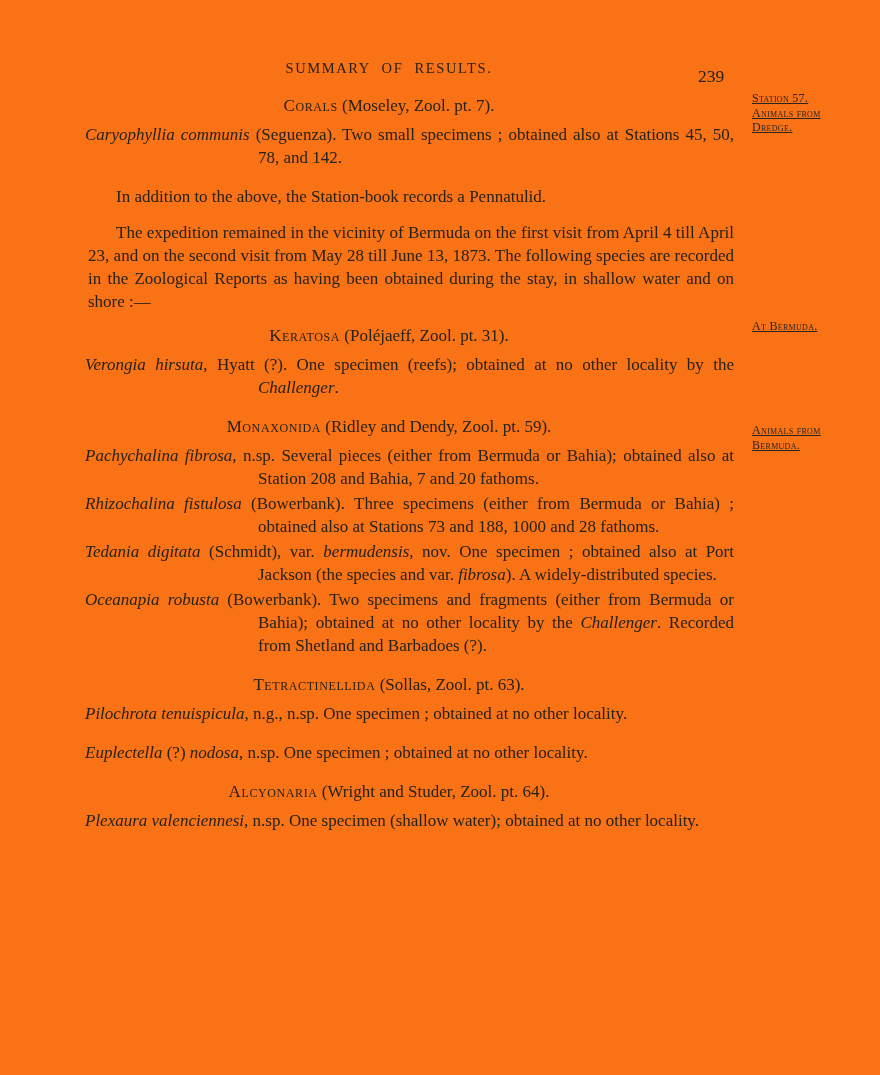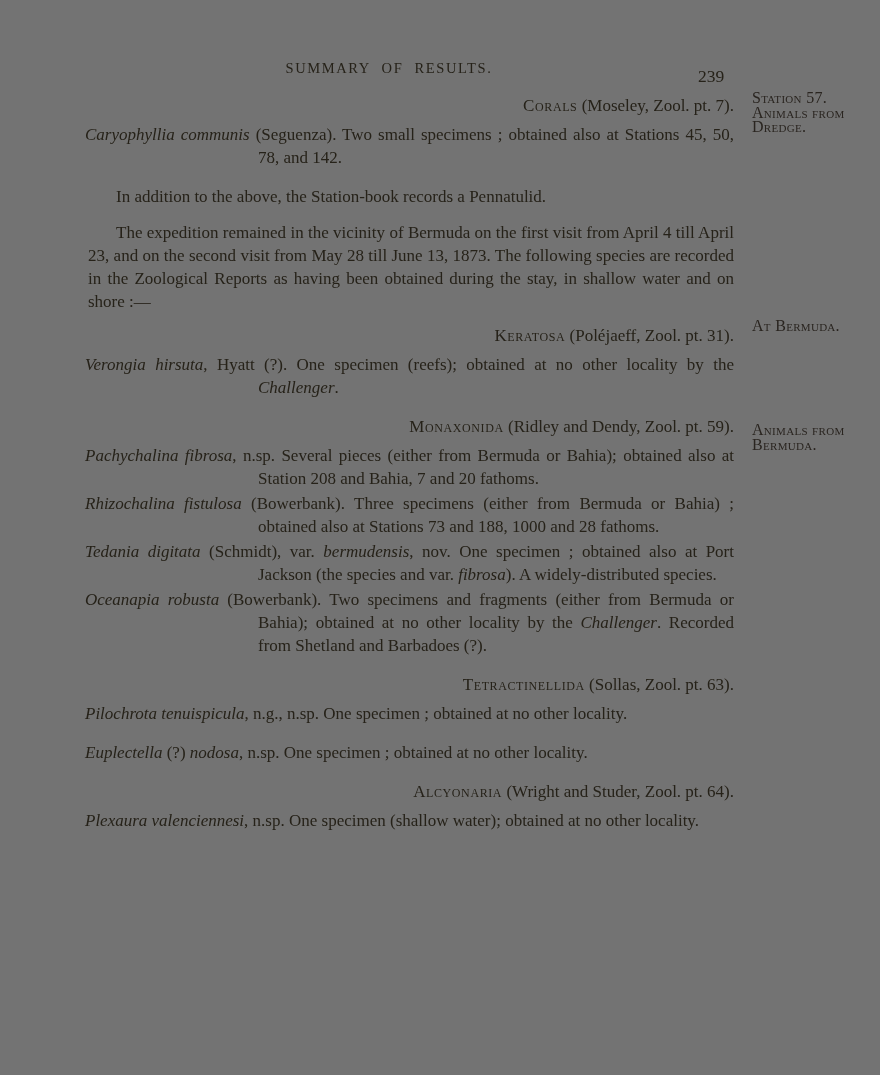--- a/index.html
+++ b/index.html
@@ -5,21 +5,21 @@
   * { margin: 0; padding: 0; box-sizing: border-box; }
   html, body { width: 880px; height: 1075px; }
   body {
     font-family: "Liberation Serif", "DejaVu Serif", serif;
     background: #e9e8e4;
   }
   .page {
     position: relative;
     width: 880px;
     height: 1075px;
-    background: #737373;
+    background: #f97316;
     color: #262219;
     overflow: hidden;
   }
   
   .header-title {
     position: absolute;
     top: 60px;
     left: 44px;
     width: 690px;
     text-align: center;
@@ -41,21 +41,21 @@
     position: absolute;
     top: 94px;
     left: 44px;
     width: 690px;
     font-size: 17px;
     line-height: 23px;
   }
   .sec { margin-bottom: 16px; }
   .heading {
     margin-bottom: 6px;
-    text-align: right;
+    text-align: center;
   }
   .entry {
     margin-bottom: 2px;
     padding-left: 214px;
     text-indent: -173px;
     text-align: justify;
   }
   .para {
     text-indent: 28px;
     text-align: justify;
@@ -63,25 +63,26 @@
     margin-left: 44px;
   }
   .para-expedition { margin-bottom: 11px; }
   .it { font-style: italic; }
   .sc { font-variant: small-caps; letter-spacing: 0.6px; }
   
   .note {
     position: absolute;
     left: 752px;
     width: 120px;
-    font-size: 16px;
+    font-size: 12px;
     line-height: 14.5px;
     font-variant: small-caps;
     letter-spacing: 0.3px;
     color: #2a2520;
+    text-decoration: underline;
   }
   .note-1 { top: 91px; }
   .note-2 { top: 319px; }
   .note-3 { top: 423px; }
 </style>
 </head>
 <body>
 
 <div class="page">
 

